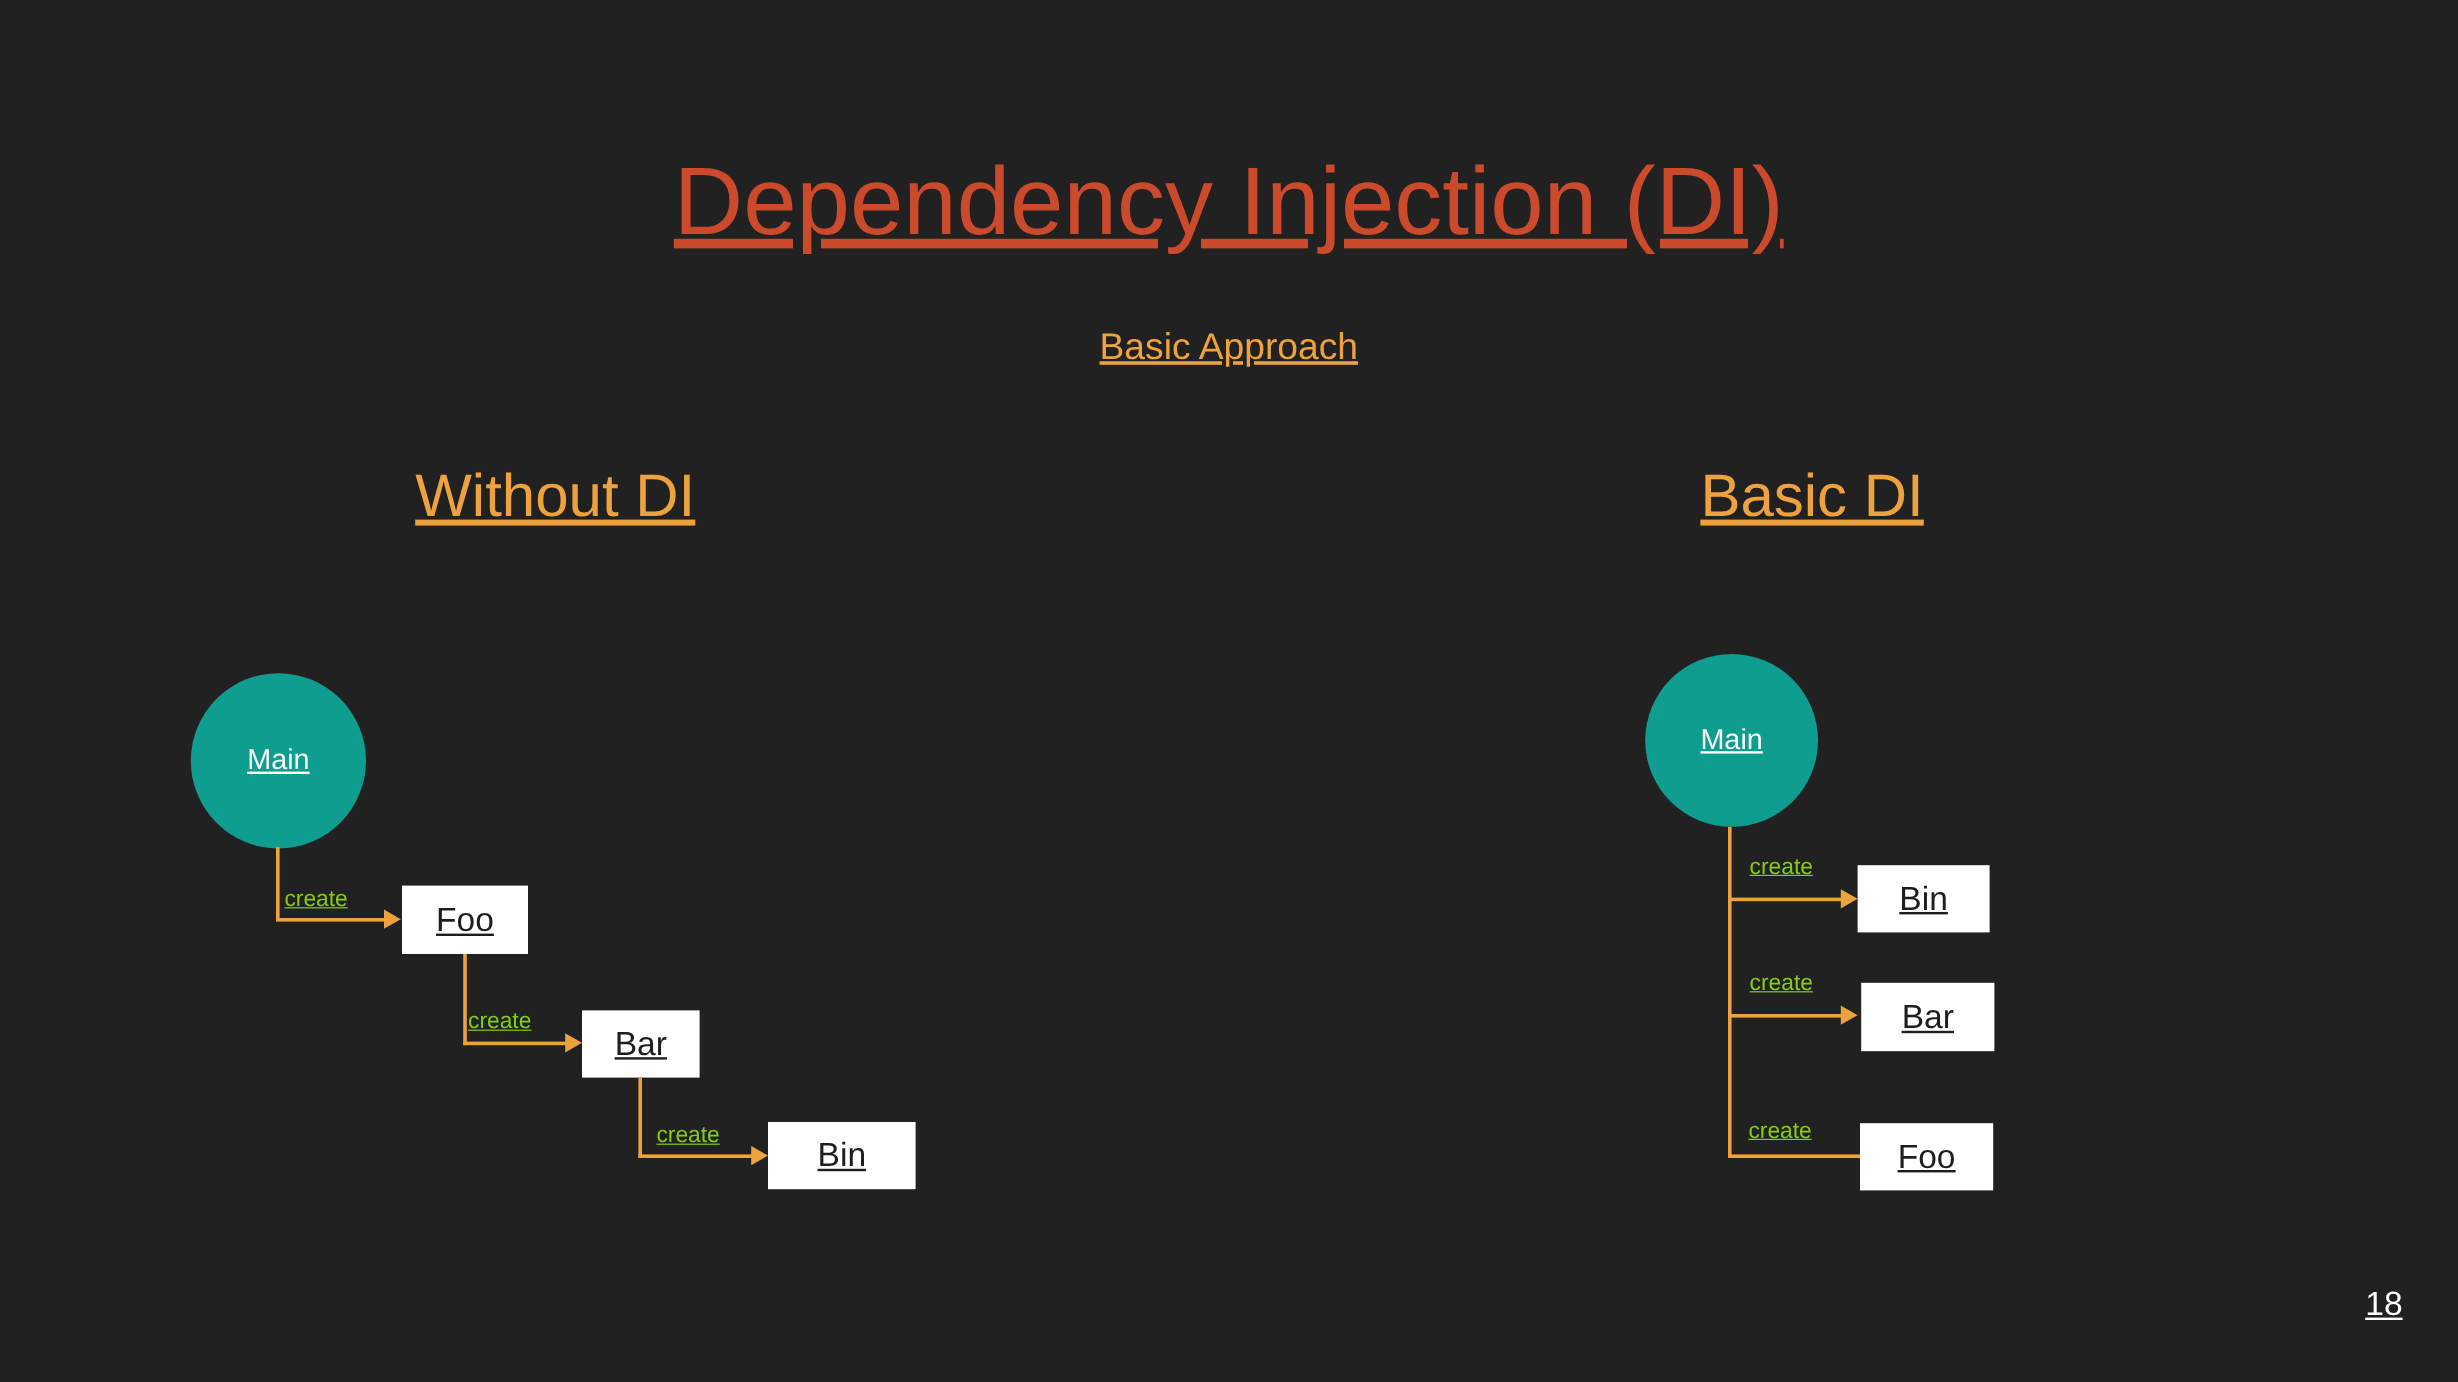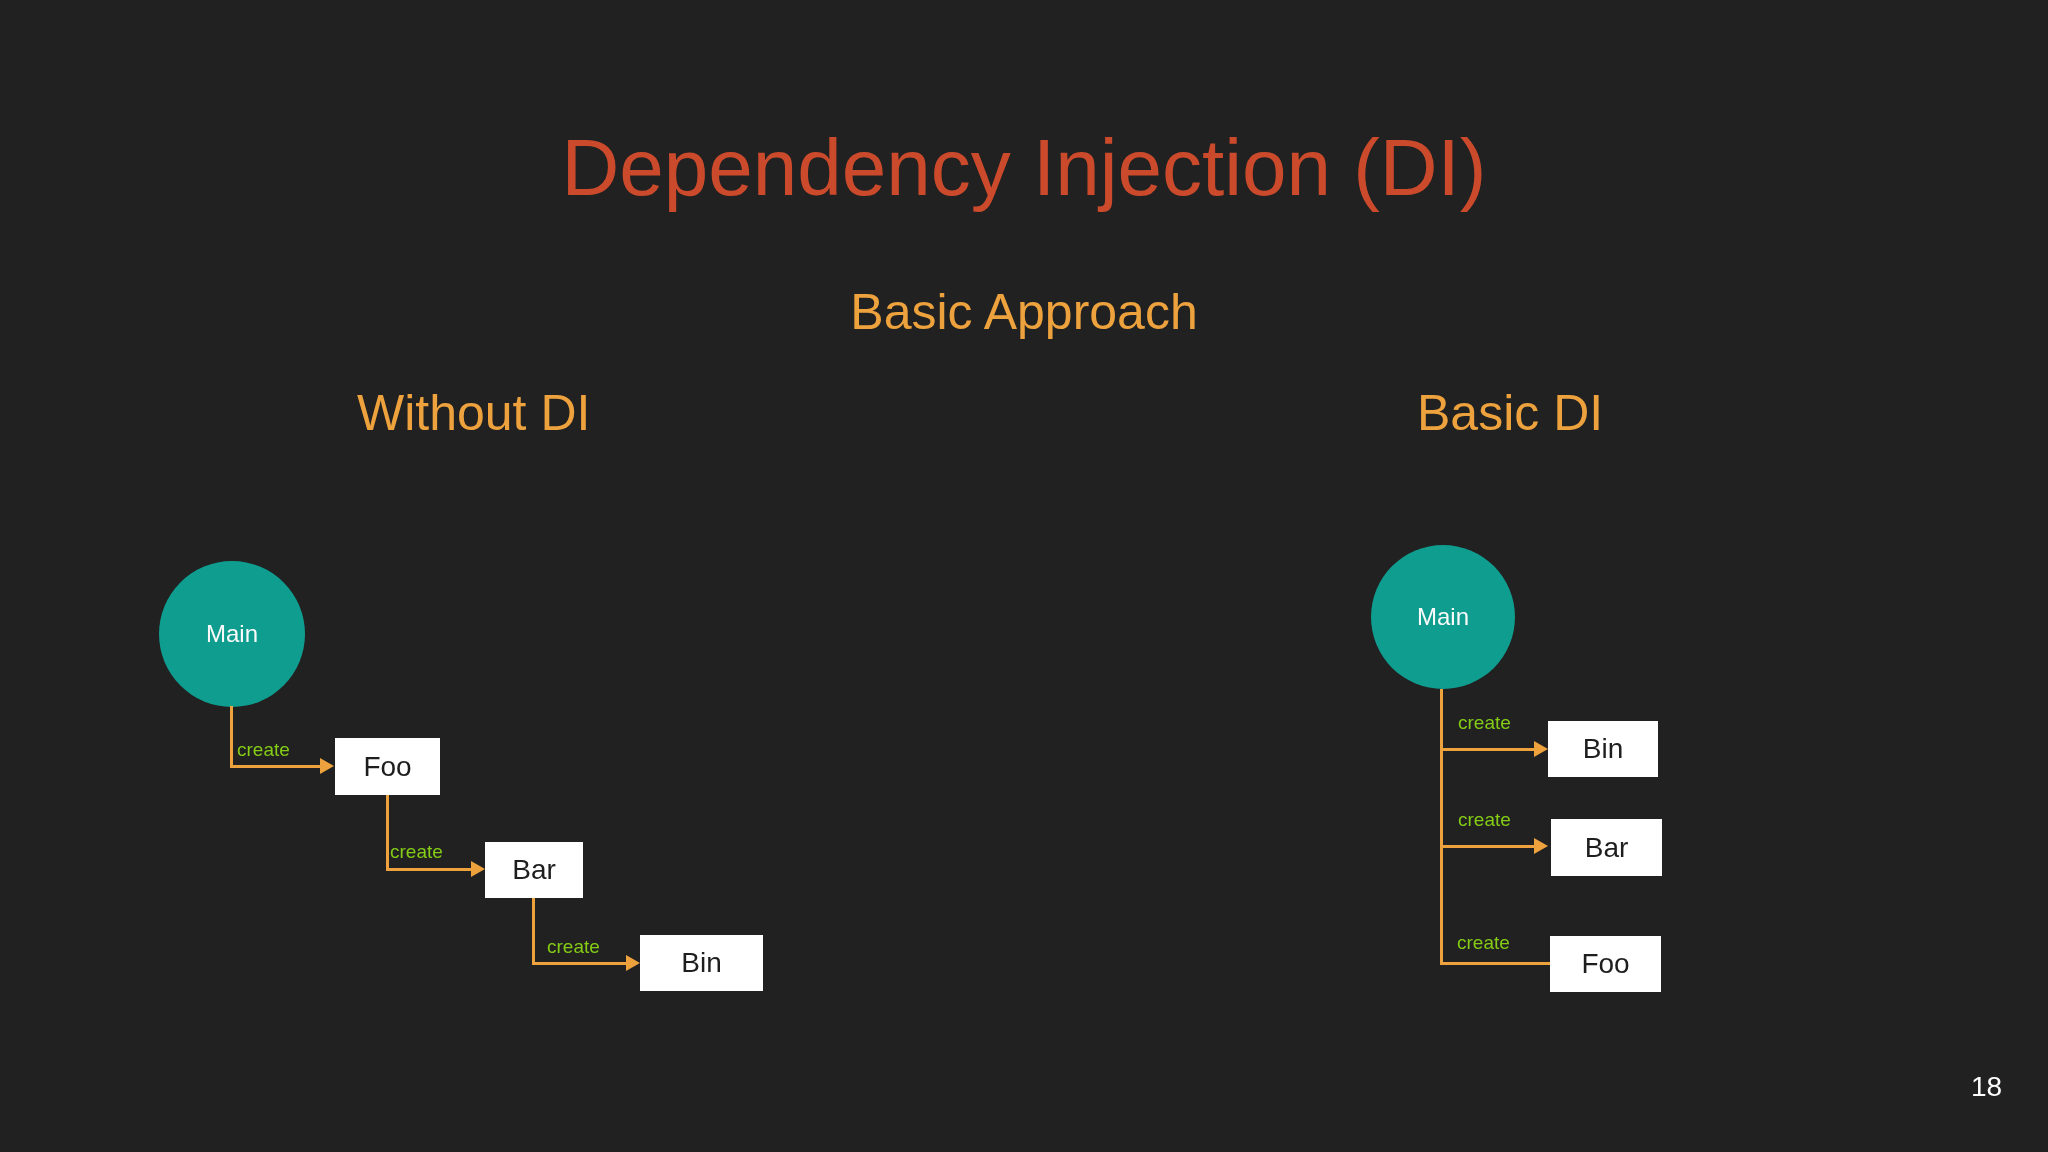--- a/index.html
+++ b/index.html
@@ -8,45 +8,45 @@
     background: #212121;
   }
   #slide {
     position: relative;
     width: 2048px;
     height: 1152px;
     background: #212121;
     overflow: hidden;
     font-family: "Liberation Sans", sans-serif;
   }
-  .abs { position: absolute; }
+  .abs { position: absolute; text-decoration: underline; }
 
   .slide-title {
     left: 0; top: 128px; width: 2048px;
     text-align: center;
     font-size: 80px;
     line-height: 1;
     color: #CC4A2C;
     white-space: nowrap;
   }
   .slide-subtitle {
-    left: 0; top: 287px; width: 2048px;
+    left: 0; top: 273px; width: 2048px;
     text-align: center;
-    font-size: 50px;
+    font-size: 31px;
     line-height: 1;
     color: #EDA23D;
     white-space: nowrap;
   }
   .section-heading {
     font-size: 50px;
     line-height: 1;
     color: #EDA23D;
     white-space: nowrap;
   }
-  .heading-left  { left: 357px;  top: 388px; }
+  .heading-left  { left: 346px;  top: 388px; }
   .heading-right { left: 1417px; top: 388px; }
 
   .node-circle {
     border-radius: 50%;
     background: #0F9D8F;
     display: flex;
     align-items: center;
     justify-content: center;
     color: #FAFAFA;
     font-size: 24px;

